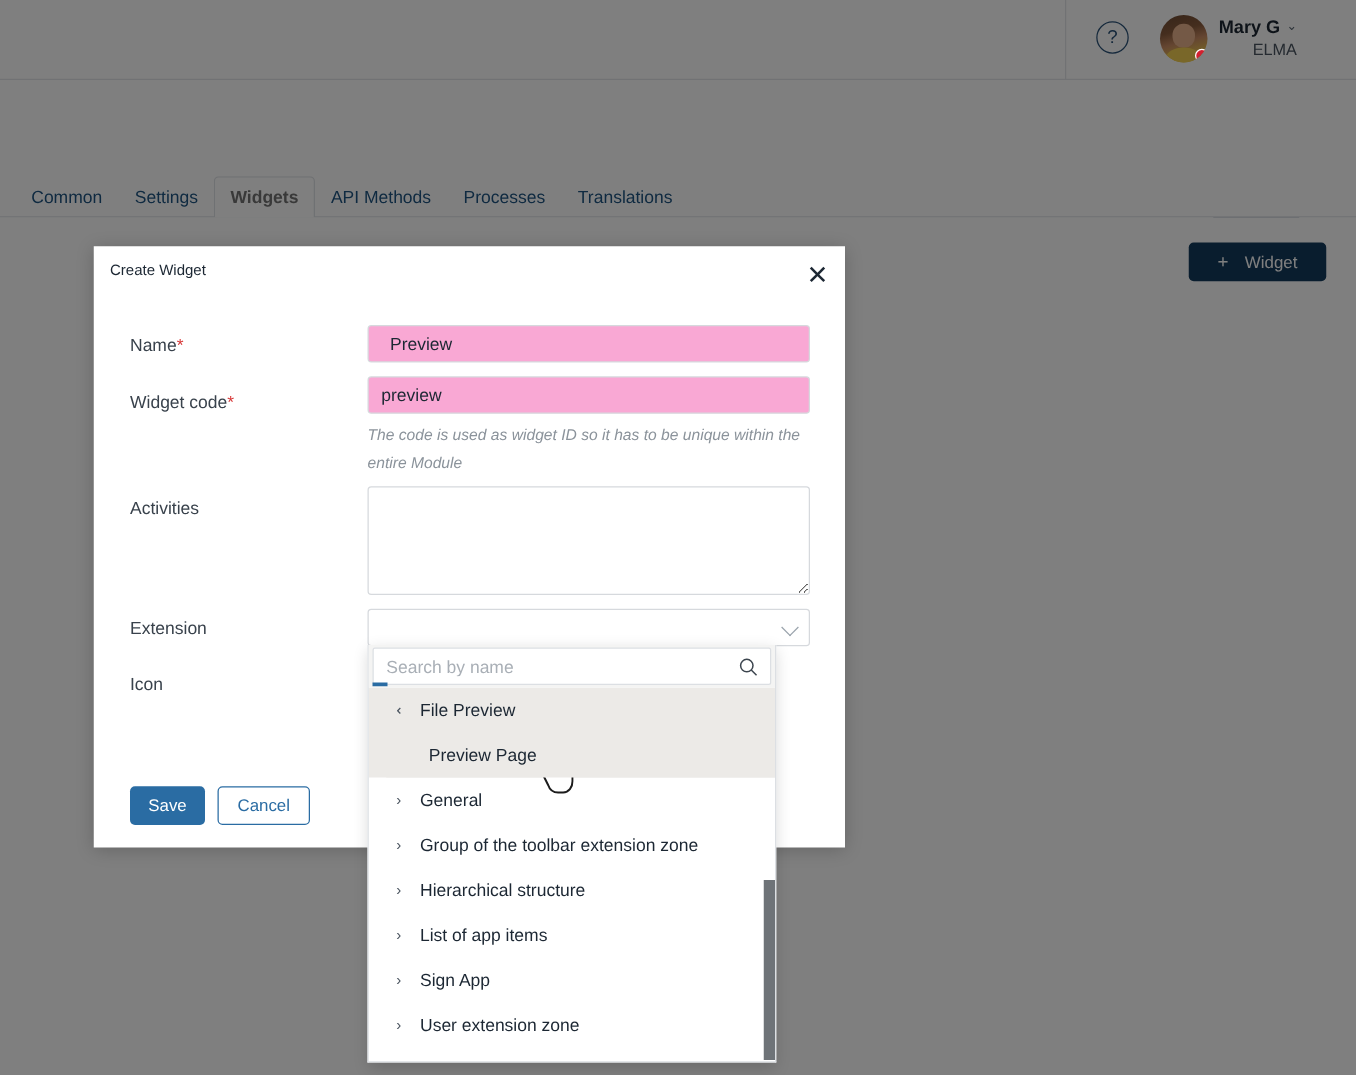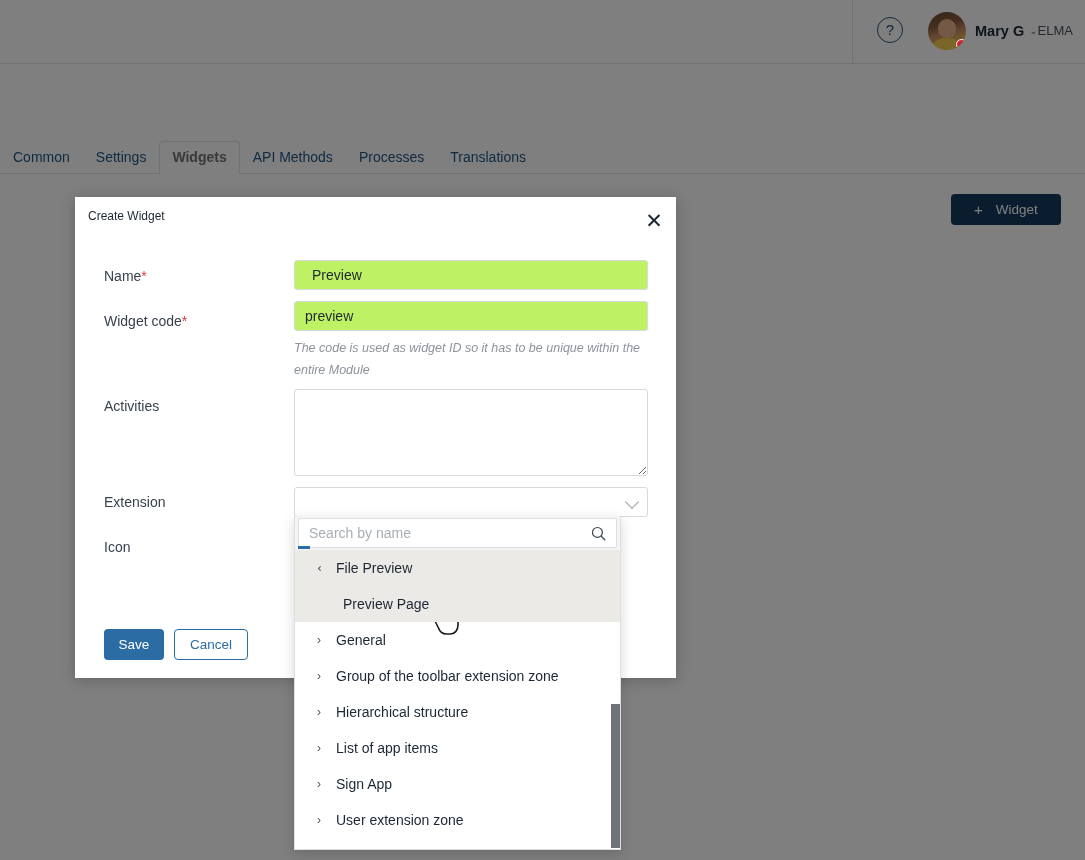--- a/index.html
+++ b/index.html
@@ -39,21 +39,21 @@
     border-radius: 48% 48% 44% 44%; background: #e8b28c;
   }
   .avatar::after {
     content: ""; position: absolute; left: 5px; top: 26px; width: 28px; height: 16px;
     border-radius: 50% 50% 0 0; background: #f2cf52;
   }
   .avatar-status {
     position: absolute; right: -1px; bottom: 0px; width: 11px; height: 11px;
     border-radius: 50%; background: #d32030; border: 1.5px solid #ffffff; z-index: 3;
   }
-  .user-names { display: flex; flex-direction: row; line-height: 1.25; }
+  .user-names { display: flex; flex-direction: column; line-height: 1.25; }
   .user-name-row { display: flex; align-items: center; gap: 5px; }
   .user-name { font-size: 14.5px; font-weight: bold; color: #1c2733; }
   .user-caret { font-size: 10px; color: #5a6672; }
   .user-org { font-size: 13px; color: #4a5560; margin-top: 1px; text-align: right; }
 
   .breadcrumb-bar { position: absolute; left: 0; top: 64px; width: 1085px; height: 74px; background: #ffffff; }
   .bc-back {
     position: absolute; left: 6px; top: 84px; font-size: 17px; color: #9aa3ac;
     width: 20px; text-align: center;
   }
@@ -71,21 +71,21 @@
   .shield-icon { width: 17px; height: 17px; display: block; flex: none; }
   .btn-export {
     position: absolute; left: 970px; top: 79px; width: 70px; height: 33px;
     background: #123a5c; color: #ffffff; border-radius: 4px; border: none;
     font-size: 13.5px; font-family: inherit; cursor: pointer;
   }
 
   .tabs {
     position: absolute; left: 0; top: 138px; width: 1085px; height: 36px;
     border-bottom: 1px solid #dfe2e6; display: flex; align-items: flex-end;
-    padding-left: 0; background: #ffffff;
+    padding-left: 12px; background: #ffffff;
   }
   .tab {
     font-size: 14px; color: #1f5582; padding: 7px 12px 9px 12px; cursor: pointer;
     border: 1px solid transparent; border-bottom: none; white-space: nowrap;
     position: relative; top: 1px; background: transparent;
   }
   .tab.active {
     background: #ffffff; border-color: #dfe2e6;
     border-top-left-radius: 4px; border-top-right-radius: 4px;
     color: #737373;
@@ -119,21 +119,21 @@
   .field-label { position: absolute; font-size: 14px; color: #39424c; }
   .lbl-name { left: 29px; top: 71px; }
   .lbl-code { left: 29px; top: 116px; }
   .lbl-desc { left: 29px; top: 201px; }
   .lbl-ext  { left: 29px; top: 297px; }
   .lbl-icon { left: 29px; top: 342px; }
   .req { color: #d83a3a; }
 
   .inp {
     position: absolute; left: 219px; width: 354px; height: 30px;
-    border: 1px solid #d6d9dd; border-radius: 3px; background: #bef264;
+    border: 1px solid #d6d9dd; border-radius: 3px; background: #f9a8d4;
     font-family: inherit; font-size: 14px; color: #1c2733; padding: 0 10px; outline: none;
   }
   .inp-name { top: 63px; padding-left: 17px; }
   .inp-code { top: 104px; }
   .hint {
     position: absolute; left: 219px; top: 141px; width: 354px;
     font-size: 12.5px; font-style: italic; color: #8b939b; line-height: 1.72;
   }
   .txta {
     position: absolute; left: 219px; top: 192px; width: 354px; height: 87px;

